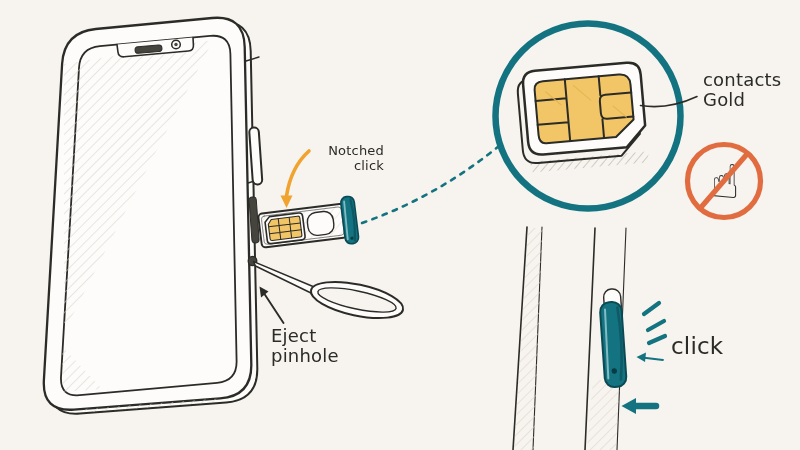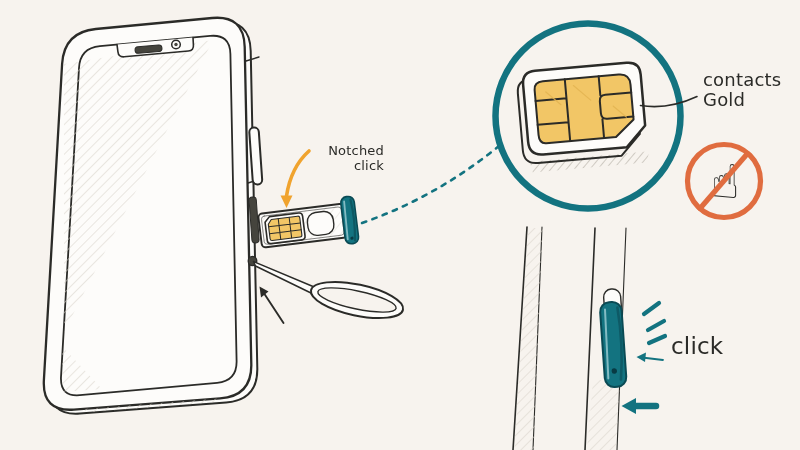--- a/index.html
+++ b/index.html
@@ -168,20 +168,24 @@
       <path class="steal" stroke-width="6.5" d="M 656,406 L 634,406"></path>
       <polygon class="fteal" points="621.5,406 636,398 636,414"></polygon>
     </g>
   </svg>
 
   <div class="label lbl-notched">
     <span>Notched</span>
     <span>click</span>
   </div>
 
+  <div class="label lbl-eject">
+    <span>Eject</span>
+    <span>pinhole</span>
+  </div>
 
   <div class="label lbl-gold">
     <span>contacts</span>
     <span>Gold</span>
   </div>
 
   <div class="label lbl-click">click</div>
 
 </div>
 

